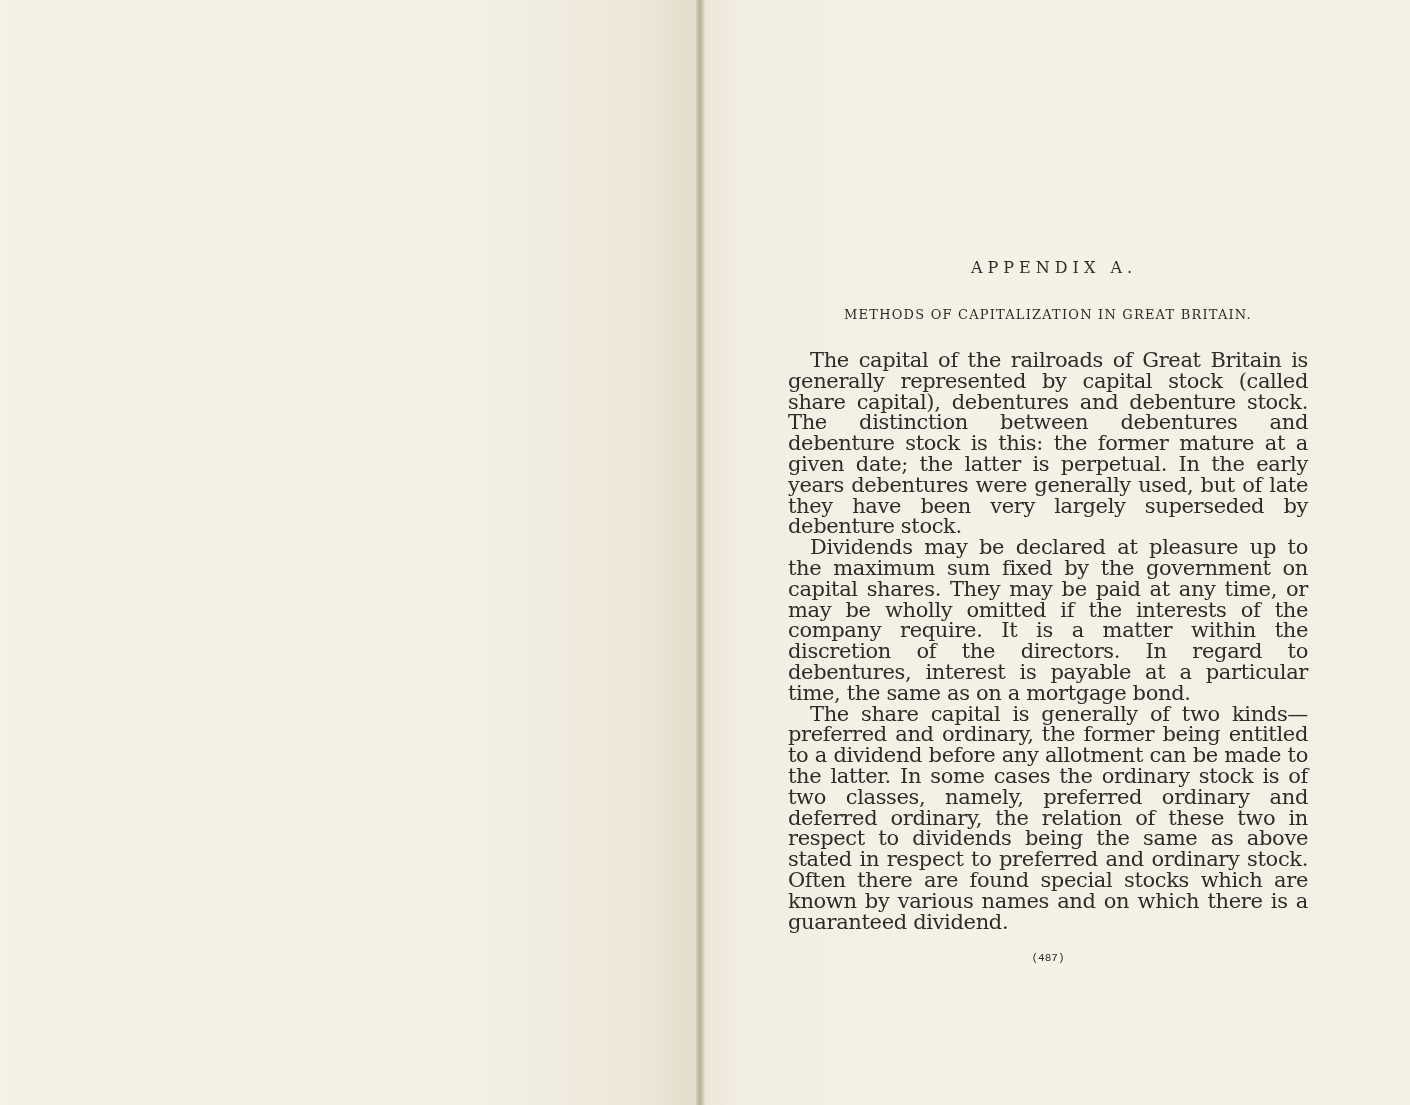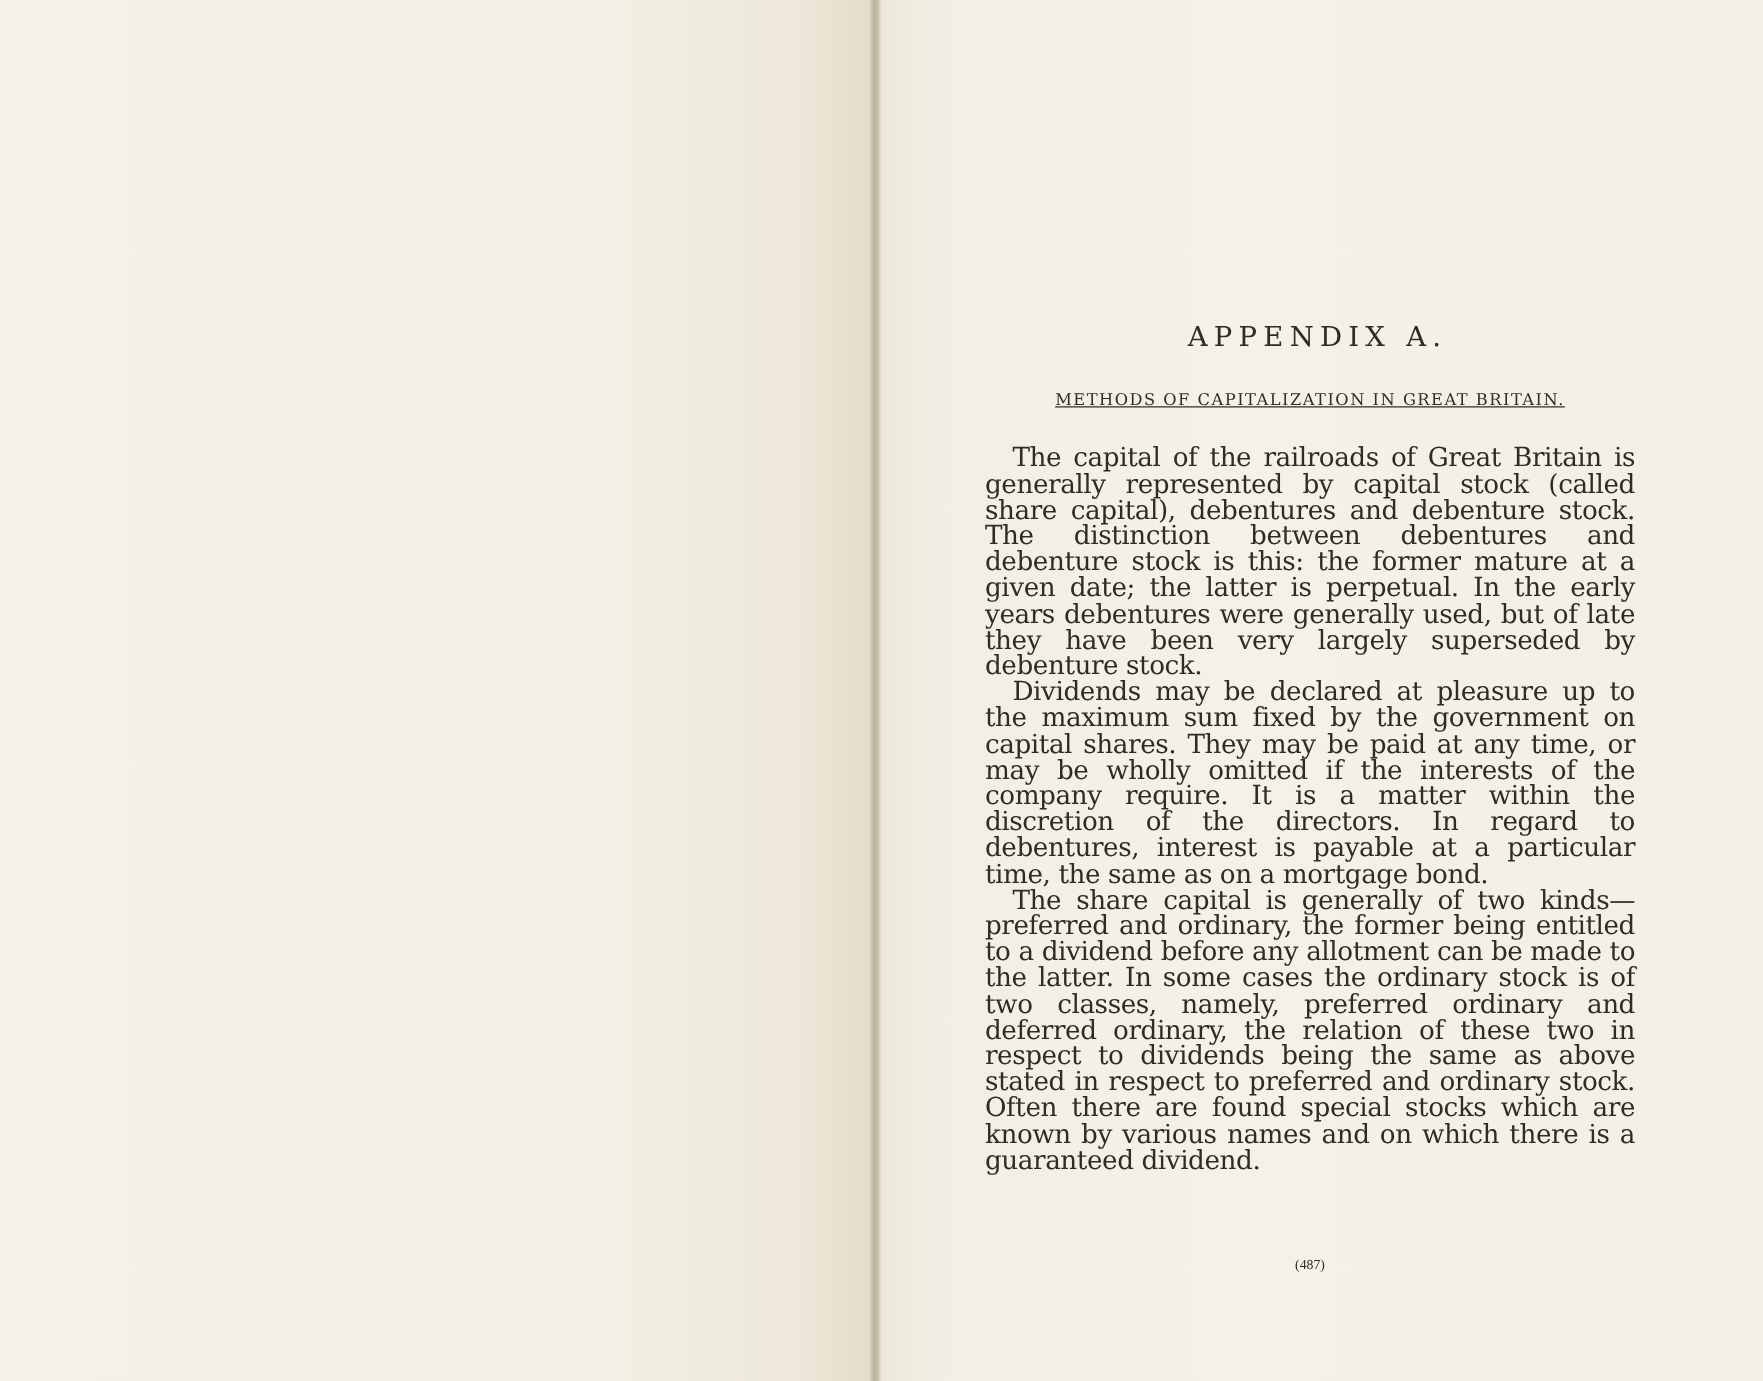--- a/index.html
+++ b/index.html
@@ -40,50 +40,49 @@
   .text-block {
     position: absolute;
     left: 88px;
     top: 258px;
     width: 520px;
     color: #2e2c27;
     font-family: "DejaVu Serif", serif;
   }
   .appendix-title {
     text-align: center;
-    font-size: 22px;
+    font-size: 16px;
     letter-spacing: 5px;
     margin: 0 0 30px 0;
     font-weight: normal;
     padding-left: 12px;
   }
   .section-heading {
     text-align: center;
     font-size: 13px;
     letter-spacing: 1.2px;
     margin: 0 0 28px 0;
     font-weight: normal;
-    text-decoration: underline;
   }
   .para {
     font-size: 21px;
     line-height: 20.8px;
     text-align: justify;
     text-indent: 22px;
     margin: 0;
     letter-spacing: -0.35px;
   }
   .folio {
     position: absolute;
     left: 0;
     width: 520px;
-    top: 748px;
+    top: 694px;
     text-align: center;
     font-size: 11px;
-    font-family: Liberation Serif, serif;
+    font-family: Liberation Mono, monospace;
     color: #2e2c27;
   }
 </style>
 </head>
 <body>
 
 <div class="spread">
   <div class="page-left"></div>
   <div class="gutter"></div>
   <div class="page-right">

